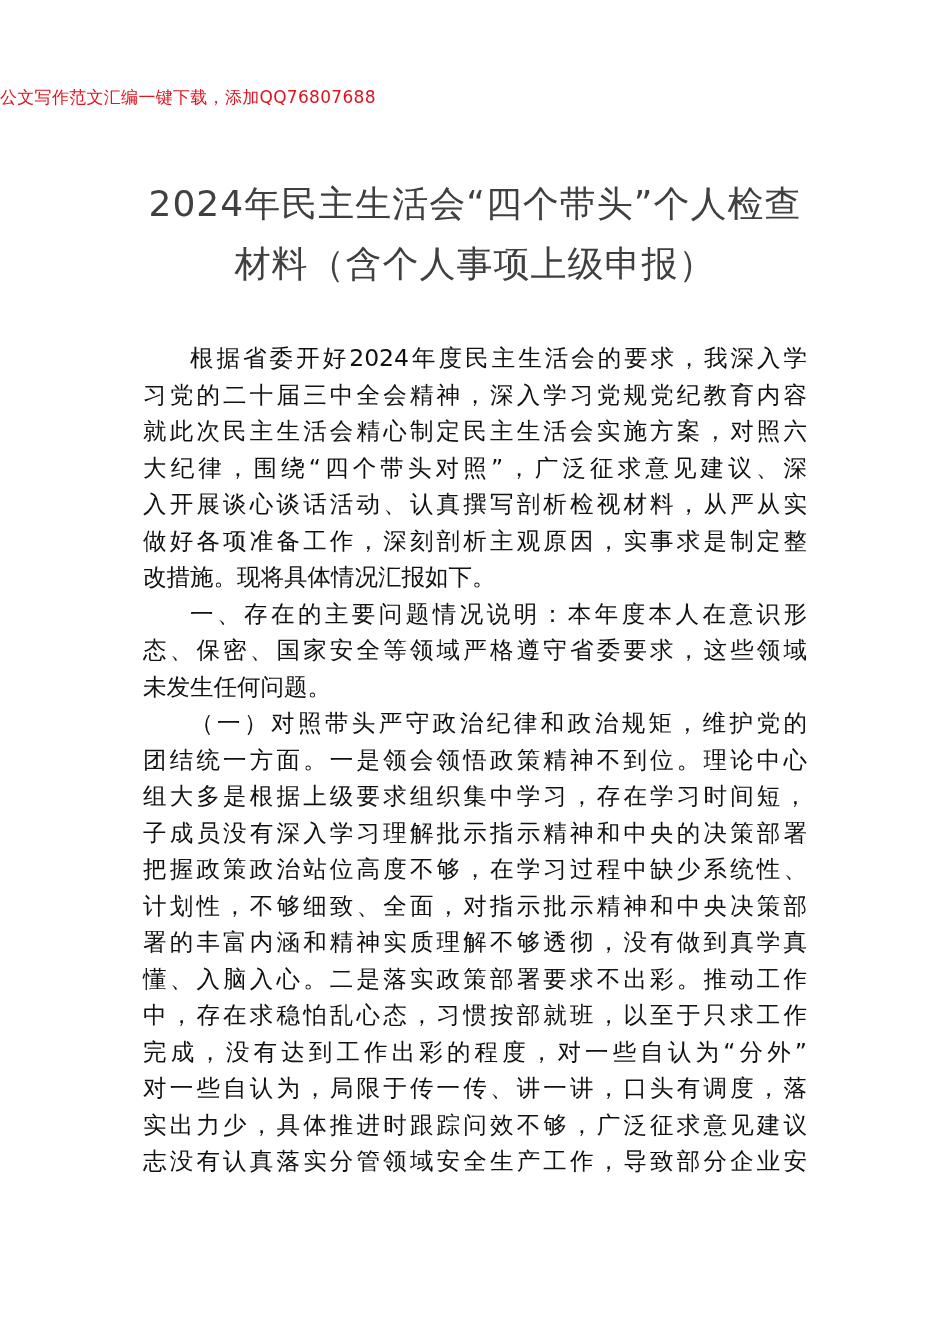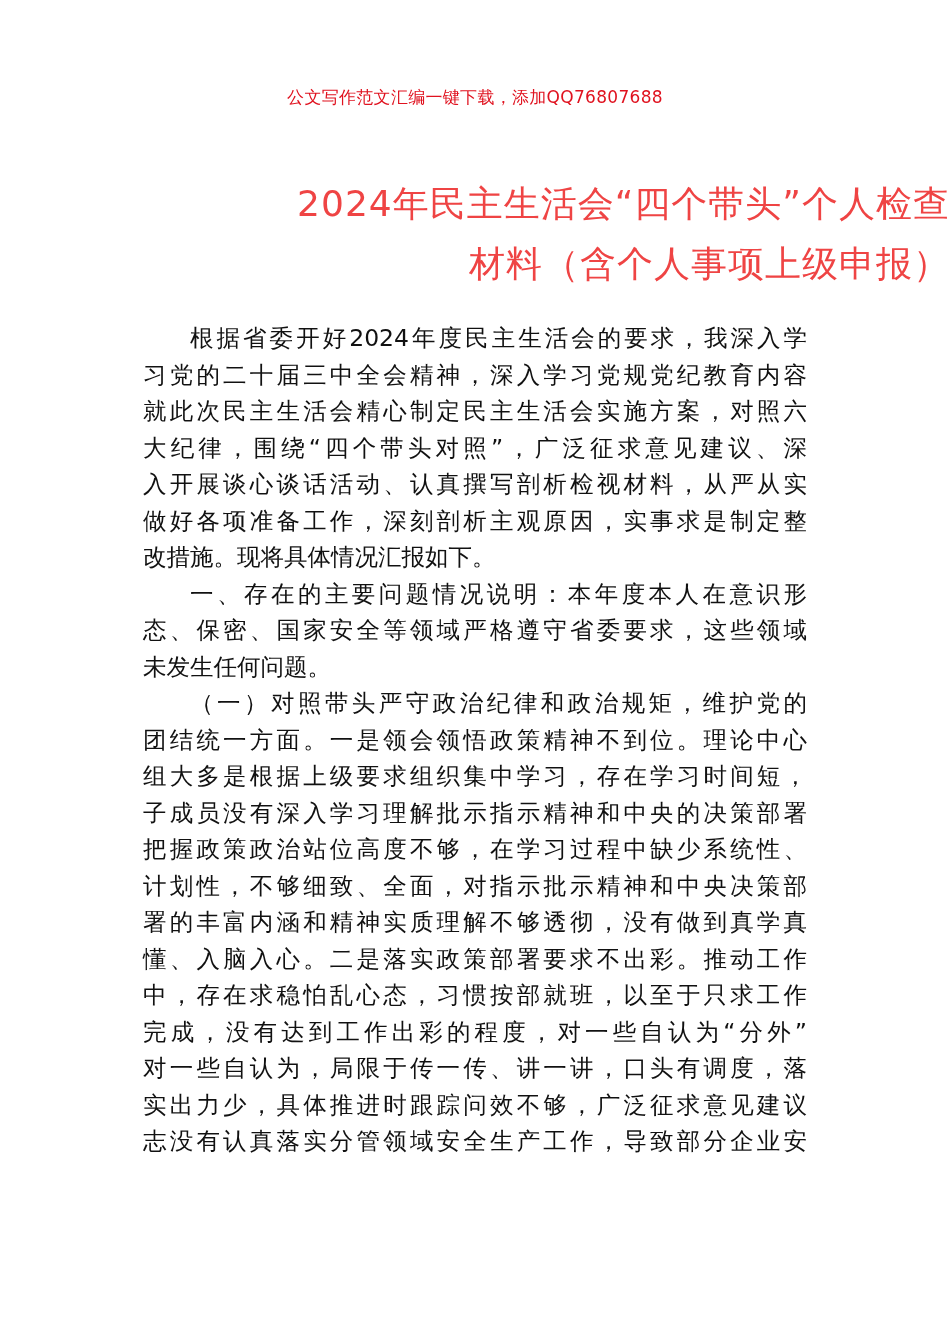--- a/index.html
+++ b/index.html
@@ -1,24 +1,24 @@
 <!DOCTYPE html>
 <html><head>
 <meta charset="utf-8">
 <style>
   html, body { margin: 0; padding: 0; background: #ffffff; }
   body { width: 950px; height: 1344px; position: relative; overflow: hidden;
          font-family: "DejaVu Sans", "Liberation Sans", sans-serif; color: #111; }
-  .header-line { position: absolute; top: 86px; left: 0; width: 950px; text-align: center;
+  .header-line { position: absolute; top: 86px; left: 0; width: 950px; text-align: left;
          color: #e0121f; font-size: 17px; letter-spacing: 0.3px; }
-  .title { position: absolute; left: 0; width: 950px; text-align: right;
-         font-size: 36px; color: #ef4444; font-weight: normal; letter-spacing: 1px; }
+  .title { position: absolute; left: 0; width: 950px; text-align: center;
+         font-size: 36px; color: #404040; font-weight: normal; letter-spacing: 1px; }
   .title.l1 { top: 180px; }
   .title.l2 { top: 220px; margin-top: 20px; }
-  .body { position: absolute; top: 320px; left: 143px; width: 664px; }
+  .body { position: absolute; top: 340px; left: 143px; width: 664px; }
   .line { font-size: 23.5px; height: 36.5px; line-height: 36.5px; white-space: nowrap;
           text-align: justify; text-align-last: justify; }
   .line.last { text-align-last: left; }
   .indent { padding-left: 47px; }
 </style>
 </head>
 <body>
 
 <div class="header-line">公文写作范文汇编一键下载，添加QQ76807688</div>
 

